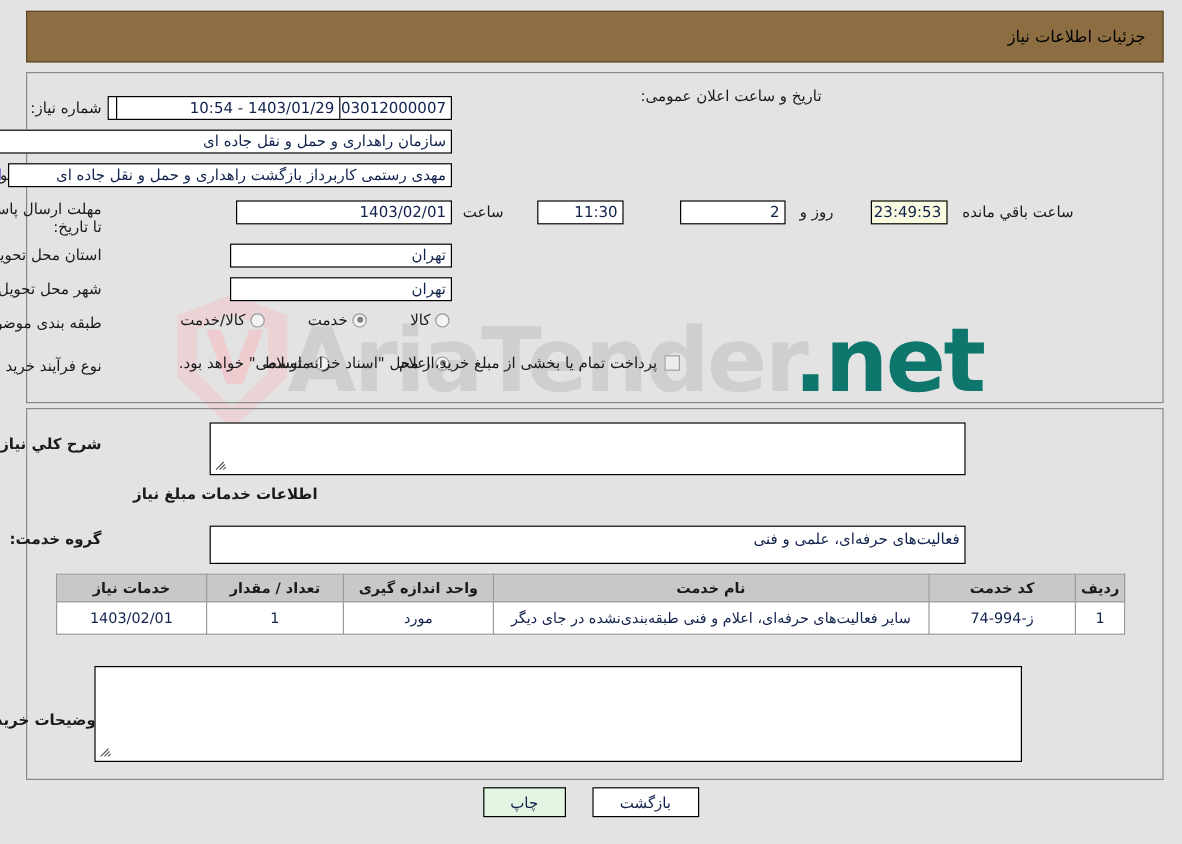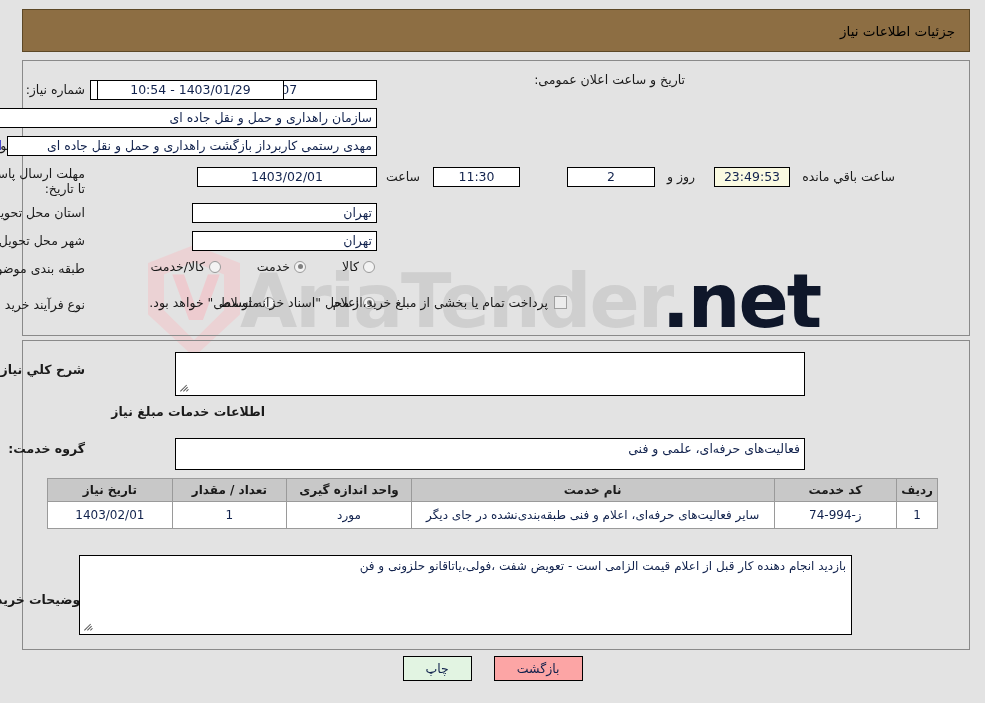--- a/index.html
+++ b/index.html
@@ -55,21 +55,21 @@
     position: absolute;
     left: 240px; top: 258px;
     font-size: 74px;
     letter-spacing: -2px;
     color: #cfcfcf;
     font-family: "DejaVu Sans", sans-serif;
     direction: ltr;
     font-weight: 600;
     white-space: nowrap;
   }
-  .wm-text .dim { color: #0f172a; margin-top: 31px; }
+  .wm-text .dim { color: #0f766e; margin-top: 31px; }
 
   
   .titlebar {
     position: absolute;
     left: 22px; top: 9px;
     width: 948px; height: 43px;
     background: #8d6e43;
     border: 1px solid #5d4826;
     display: flex;
     align-items: center;
@@ -109,21 +109,21 @@
   .fld {
     position: absolute;
     border: 1px solid #000000;
     background: #ffffff;
     font-size: 12.5px;
     color: #11224d;
     padding: 0 4px;
     line-height: 18px;
     height: 20px;
     font-family: "DejaVu Sans", sans-serif;
-    text-align: center;
+    text-align: right;
     overflow: hidden;
     white-space: nowrap;
     z-index: 3;
   }
   .fld.rtl-text { text-align: right; color: #11224d; }
   .fld.cream { background: #fafae1; }
 
   .link {
     position: absolute;
     font-size: 12.5px;
@@ -252,21 +252,21 @@
   .btn {
     border: 1px solid #000000;
     font-size: 12.5px;
     color: #11224d;
     padding: 3px 22px;
     cursor: pointer;
     font-family: "DejaVu Sans", sans-serif;
     line-height: 17px;
   }
   .btn-print  { background: #e2f4e2; }
-  .btn-back   { background: #fca5a5; text-align: right; }
+  .btn-back   { background: #ffffff; text-align: right; }
 </style>
 </head>
 <body>
 
 <div class="page">
 
   <div class="watermark">
     <div class="wm-shield"></div>
     <div class="wm-v">V</div>
     <div class="wm-text">AriaTender<span class="dim">.net</span></div>
@@ -286,24 +286,24 @@
   <div class="lbl" style="right:900px; top:110px;">نام دستگاه خریدار:</div>
   <div class="fld rtl-text" style="right:608px; top:108px; width:435px;">سازمان راهداری و حمل و نقل جاده ای</div>
 
   <div class="lbl" style="right:900px; top:138px;">ایجاد کننده درخواست:</div>
   <div class="fld rtl-text" style="right:608px; top:136px; width:370px;">مهدی رستمی کاربرداز بازگشت راهداری و حمل و نقل جاده ای</div>
   <div class="link" style="right:983px; left:200px; top:138px;">اطلاعات تماس خریدار</div>
 
   <div class="lbl wrap" style="right:900px; top:166px; width:110px;">مهلت ارسال پاسخ: تا تاریخ:</div>
   <div class="fld" style="right:608px; top:167px; width:180px;">1403/02/01</div>
   <div class="lbl" style="right:565px; top:169px;">ساعت</div>
-  <div class="fld" style="right:465px; top:167px; width:87px;">11:30</div>
+  <div class="fld" style="right:465px; top:167px; width:72px;">11:30</div>
   <div class="fld" style="right:330px; top:167px; width:88px;">2</div>
   <div class="lbl" style="right:290px; top:169px;">روز و</div>
-  <div class="fld cream" style="right:195px; top:167px; width:76px;">23:49:53</div>
+  <div class="fld cream" style="right:195px; top:167px; width:64px;">23:49:53</div>
   <div class="lbl" style="right:90px; top:169px;">ساعت باقي مانده</div>
 
   <div class="lbl" style="right:900px; top:205px;">استان محل تحویل:</div>
   <div class="fld rtl-text" style="right:608px; top:203px; width:185px;">تهران</div>
 
   <div class="lbl" style="right:900px; top:233px;">شهر محل تحویل:</div>
   <div class="fld rtl-text" style="right:608px; top:231px; width:185px;">تهران</div>
 
   <div class="lbl" style="right:900px; top:261px;">طبقه بندی موضوعی:</div>
   <div class="radio-grp" style="right:610px; top:259px; gap:36px;">
@@ -354,38 +354,37 @@
   <div class="fld rtl-text" style="right:180px; left:175px; top:438px; height:32px; line-height:20px;">فعالیت‌های حرفه‌ای، علمی و فنی</div>
 
   <table class="tbl">
     <thead>
       <tr>
         <th class="col-radif">ردیف</th>
         <th class="col-code">کد خدمت</th>
         <th class="col-name">نام خدمت</th>
         <th class="col-unit">واحد اندازه گیری</th>
         <th class="col-qty">تعداد / مقدار</th>
-        <th class="col-date">تاریخ نیاز</th>
+        <th class="col-date">خدمات نیاز</th>
       </tr>
     </thead>
     <tbody>
       <tr>
         <td>1</td>
         <td>ز-994-74</td>
         <td>سایر فعالیت‌های حرفه‌ای، اعلام و فنی طبقه‌بندی‌نشده در جای دیگر</td>
         <td>مورد</td>
         <td>1</td>
         <td>1403/02/01</td>
       </tr>
     </tbody>
   </table>
 
   <div class="lbl bold" style="right:900px; top:592px;">توضیحات خریدار:</div>
   <div class="ta" style="right:133px; left:79px; top:555px; height:80px;">
-    <span>بازدید انجام دهنده کار قبل از اعلام قیمت الزامی است - تعویض شفت ،فولی،یاتاقانو حلزونی و فن</span>
     <span class="grip">
         <i></i>
         <i></i>
         <i></i>
       </span>
   </div>
 
   <div class="btnbar">
     <button class="btn btn-back">بازگشت</button>
     <button class="btn btn-print">چاپ</button>

